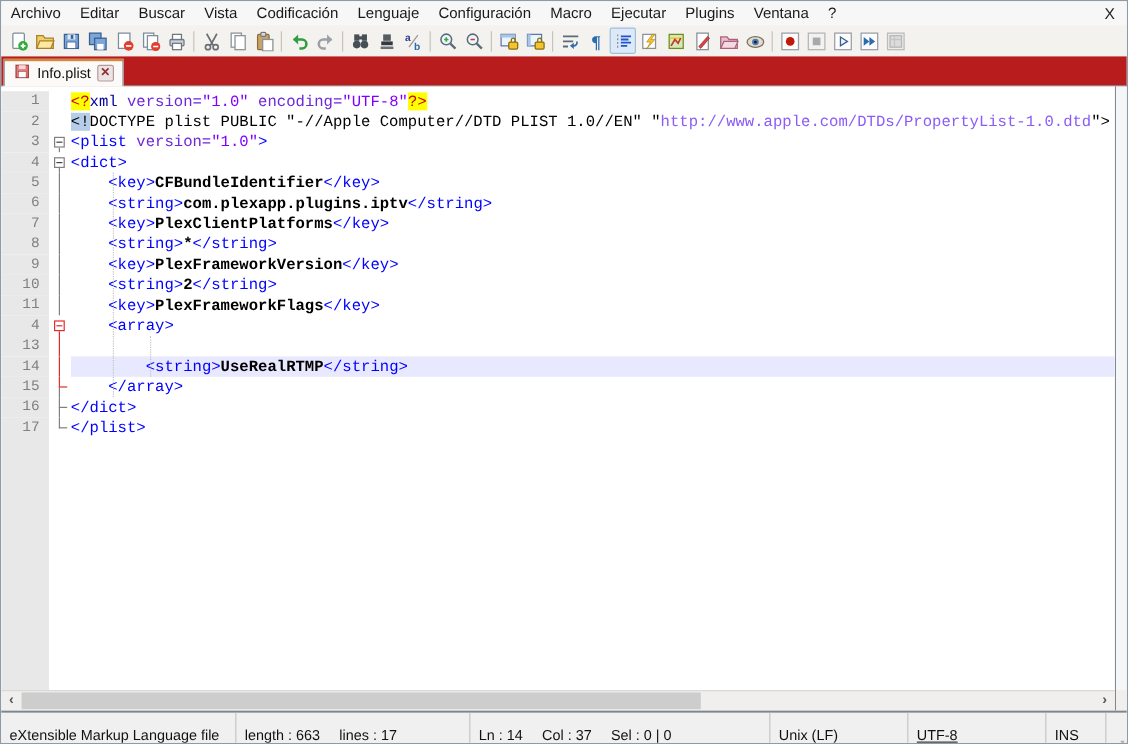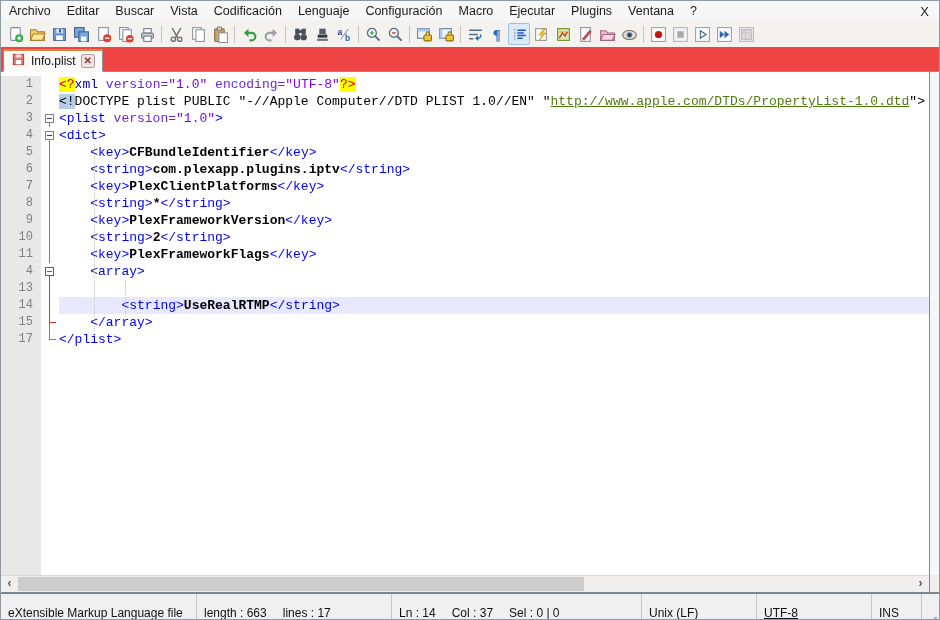--- a/index.html
+++ b/index.html
@@ -11,21 +11,21 @@
   .menu-item { padding:2px 8px; cursor:default; }
   .menu-close { margin-left:auto; padding:0 10px; font-size:13px; color:#222; }
 
   
   .toolbar { height:26px; background:#f4f2ee; display:flex; align-items:center; padding-left:3px; }
   .tb-btn { width:22px; height:22px; display:flex; align-items:center; justify-content:center; border:1px solid transparent; border-radius:2px; }
   .tb-btn.pressed { background:#dce9f7; border-color:#9ebfdf; }
   .tb-sep { width:1px; height:17px; background:#c9c4bb; margin:0 3px; }
 
   
-  .tab-bar { height:25px; background:#ef4444; display:flex; align-items:flex-end; padding-left:2px; border-bottom:1px solid #8f8f8f; }
+  .tab-bar { height:25px; background:#b91c1c; display:flex; align-items:flex-end; padding-left:2px; border-bottom:1px solid #8f8f8f; }
   .tab { height:23px; margin-bottom:-1px; background:#fbfaf8; border:1px solid #8f8f8f; border-top:2px solid #d08a3e; border-bottom:1px solid #fbfaf8; display:flex; align-items:center; gap:5px; padding:0 7px; font-size:12px; color:#111; }
   .tab-close { width:14px; height:14px; border:1px solid #b59a9a; background:#ece4e4; border-radius:2px; color:#8f3030; font-size:10px; font-weight:bold; line-height:12px; text-align:center; }
 
   
   .main { display:flex; height:503px; }
   .edit-col { width:930px; position:relative; overflow:hidden; background:#fff; font-family:"Liberation Mono","DejaVu Sans Mono",monospace; font-size:13px; }
   .rows { padding-top:4px; display:flex; flex-direction:column; height:100%; }
   .row { display:flex; height:17px; line-height:17px; flex:0 0 17px; }
   .row.filler { flex:1 1 auto; height:auto; }
   .ln { width:40px; flex:0 0 40px; background:#e8e8e8; color:#808080; font-size:12px; text-align:right; padding-right:8px; }
@@ -42,21 +42,21 @@
   .fb.red::after { background:#e02c2c; }
   
   .s-tag { color:#0000ff; }
   .s-xmln { color:#00009f; }
   .s-attr { color:#6d28d9; }
   .s-val { color:#8000ff; }
   .s-txt { color:#000; font-weight:bold; }
   .s-comment { color:#008000; }
   .s-sgml { color:#000; }
   .s-sgmlmark { color:#000; background:#b5cde8; }
-  .s-url { color:#4d7c0f; text-decoration:underline; }
+  .s-url { color:#8b5cf6; }
   .s-pi { color:#cc0000; background:#ffff00; }
   .guide { position:absolute; width:0; border-left:1px dotted #c4c4c4; }
   .g1 { left:calc(62px + 4ch); top:72px; height:187px; }
   .g2 { left:calc(62px + 8ch); top:208px; height:34px; }
   .vscroll { width:10px; background:#f4f6f8; border-left:1px solid #83888e; }
 
   
   .hscroll-row { display:flex; height:17px; }
   .hscroll { width:930px; position:relative; background:#f0efed; border-top:1px solid #d8d8d8; }
   .hs-arrow { position:absolute; top:0; width:17px; height:16px; color:#555; font-size:12px; font-weight:bold; text-align:center; line-height:15px; }
@@ -433,20 +433,28 @@
             <span class="code"><span class="s-pl">        </span><span class="s-tag">&lt;string&gt;</span><span class="s-txt">UseRealRTMP</span><span class="s-tag">&lt;/string&gt;</span></span>
           </div>
           <div class="row">
             <span class="ln">15</span>
             <span class="fold">
               <span class="fv red" style="bottom:8px"></span>
               <span class="fh red"></span>
               <span class="fv" style="top:9px"></span>
             </span>
             <span class="code"><span class="s-pl">    </span><span class="s-tag">&lt;/array&gt;</span></span>
+          </div>
+          <div class="row">
+            <span class="ln">16</span>
+            <span class="fold">
+              <span class="fv"></span>
+              <span class="fh"></span>
+            </span>
+            <span class="code"><span class="s-tag">&lt;/dict&gt;</span></span>
           </div>
           <div class="row">
             <span class="ln">17</span>
             <span class="fold">
               <span class="fv" style="bottom:8px"></span>
               <span class="fh"></span>
             </span>
             <span class="code"><span class="s-tag">&lt;/plist&gt;</span></span>
           </div>
           <div class="row filler">

